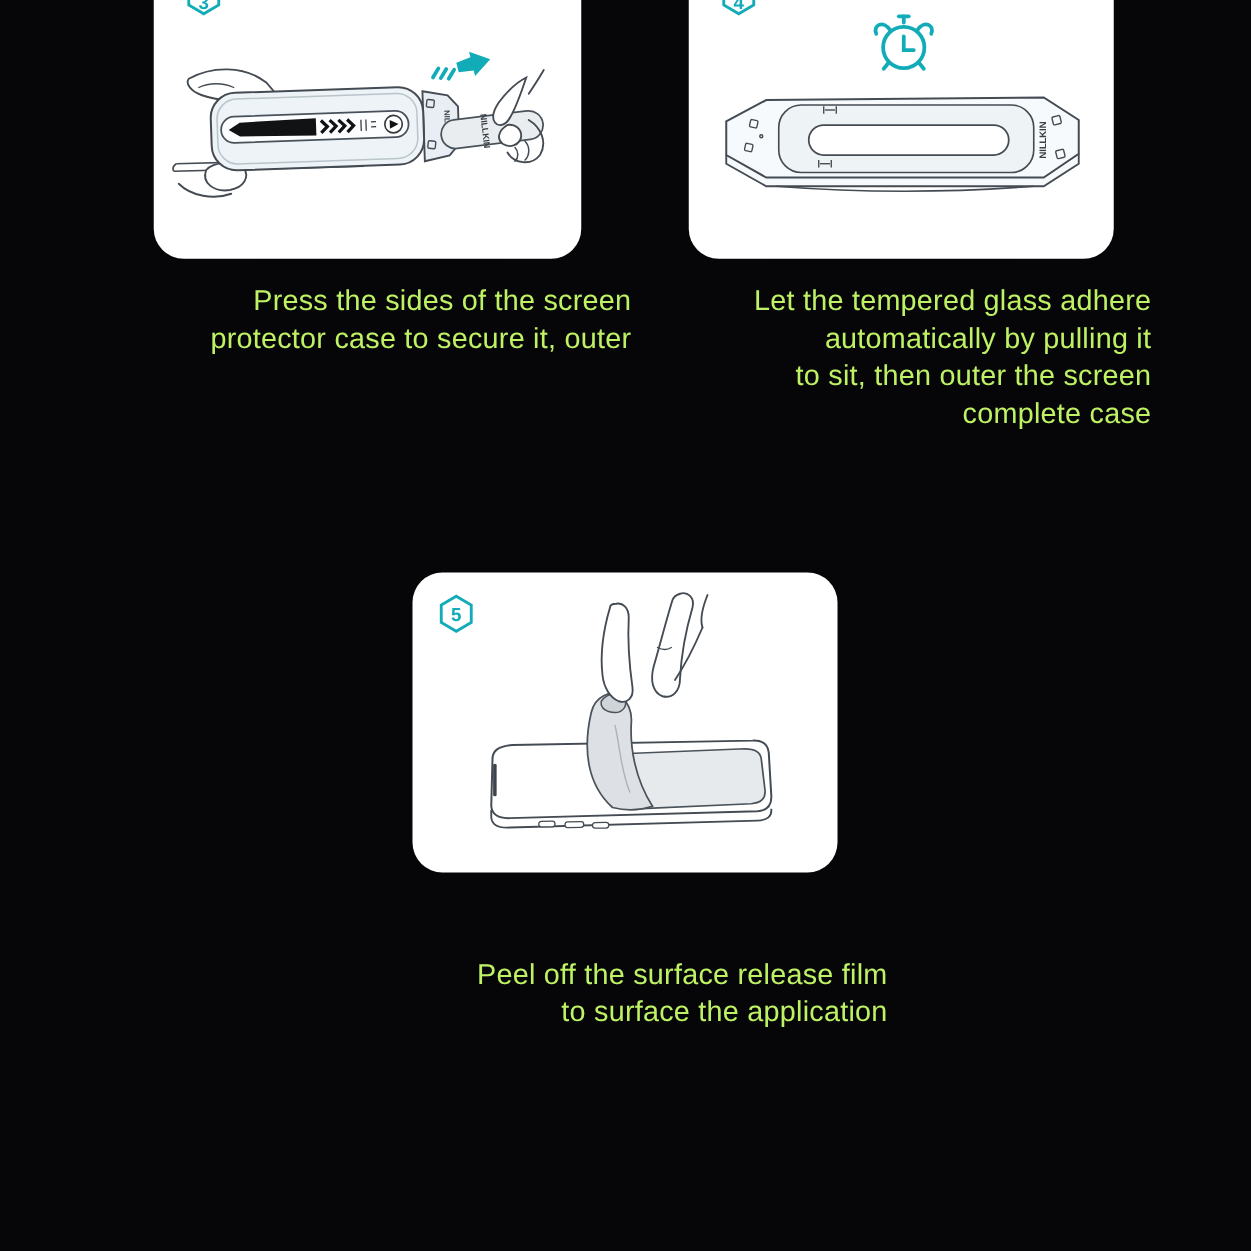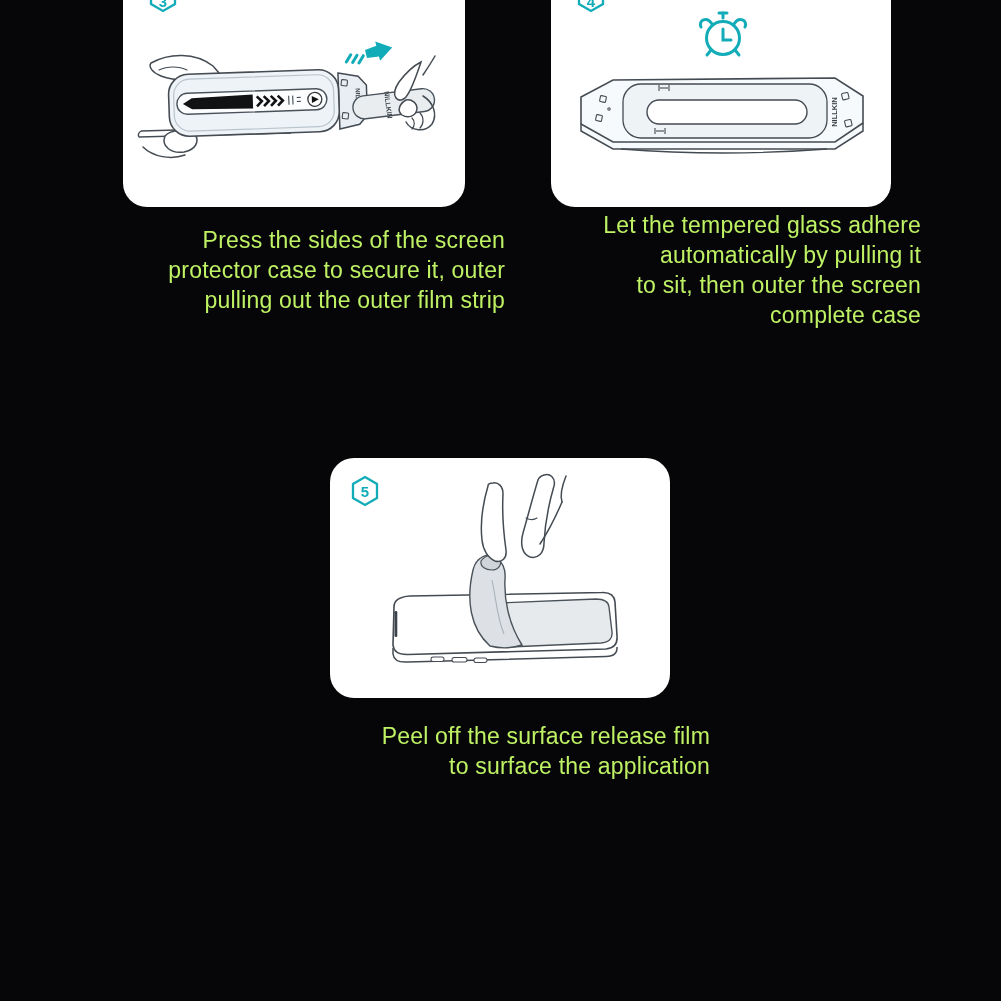--- a/index.html
+++ b/index.html
@@ -15,22 +15,22 @@
   .badge-topcut{top:30px;left:25px;}
   .badge-full{top:16px;left:20px;}
   .badge text{font-family:"Liberation Sans",sans-serif;font-weight:700;font-size:15px;}
   .illus{position:absolute;left:0;top:0;width:100%;height:100%;}
   .caption{
     position:absolute;width:420px;color:#bef264;font-weight:400;
     font-size:23px;line-height:30px;text-align:right;letter-spacing:0.2px;
   }
   .caption span{display:block;}
   .cap-1{left:85px;top:225px;}
-  .cap-2{left:501px;top:210px;}
-  .cap-3{left:290px;top:721px;}
+  .cap-2{left:501px;top:225px;}
+  .cap-3{left:290px;top:764px;}
   svg text.brand{font-family:"Liberation Sans",sans-serif;font-weight:700;fill:#3a4147;}
 </style>
 </head>
 <body>
 
 <div class="canvas">
 
   <div class="card card-1">
     <svg class="badge badge-topcut" viewBox="0 0 30 34">
       <polygon points="15,3 27,10 27,24 15,31 3,24 3,10" fill="none" stroke="#12acb8" stroke-width="2.3"></polygon>
@@ -182,21 +182,20 @@
         <path d="M 232,44 C 226,58 218,74 210,86" fill="none"></path>
         <path d="M 236,18 C 232,28 230,38 232,44" fill="none"></path>
         <path d="M 196,60 C 200,62 204,62 207,60" fill="none" stroke-width="1.1"></path>
       </g>
     </svg>
   </div>
 
   <div class="caption cap-1">
     <span>Press the sides of the screen</span>
     <span>protector case to secure it, outer</span>
-    <span>pulling out the outer film strip</span>
   </div>
   <div class="caption cap-2">
     <span>Let the tempered glass adhere</span>
     <span>automatically by pulling it</span>
     <span>to sit, then outer the screen</span>
     <span>complete case</span>
   </div>
   <div class="caption cap-3">
     <span>Peel off the surface release film</span>
     <span>to surface the application</span>

